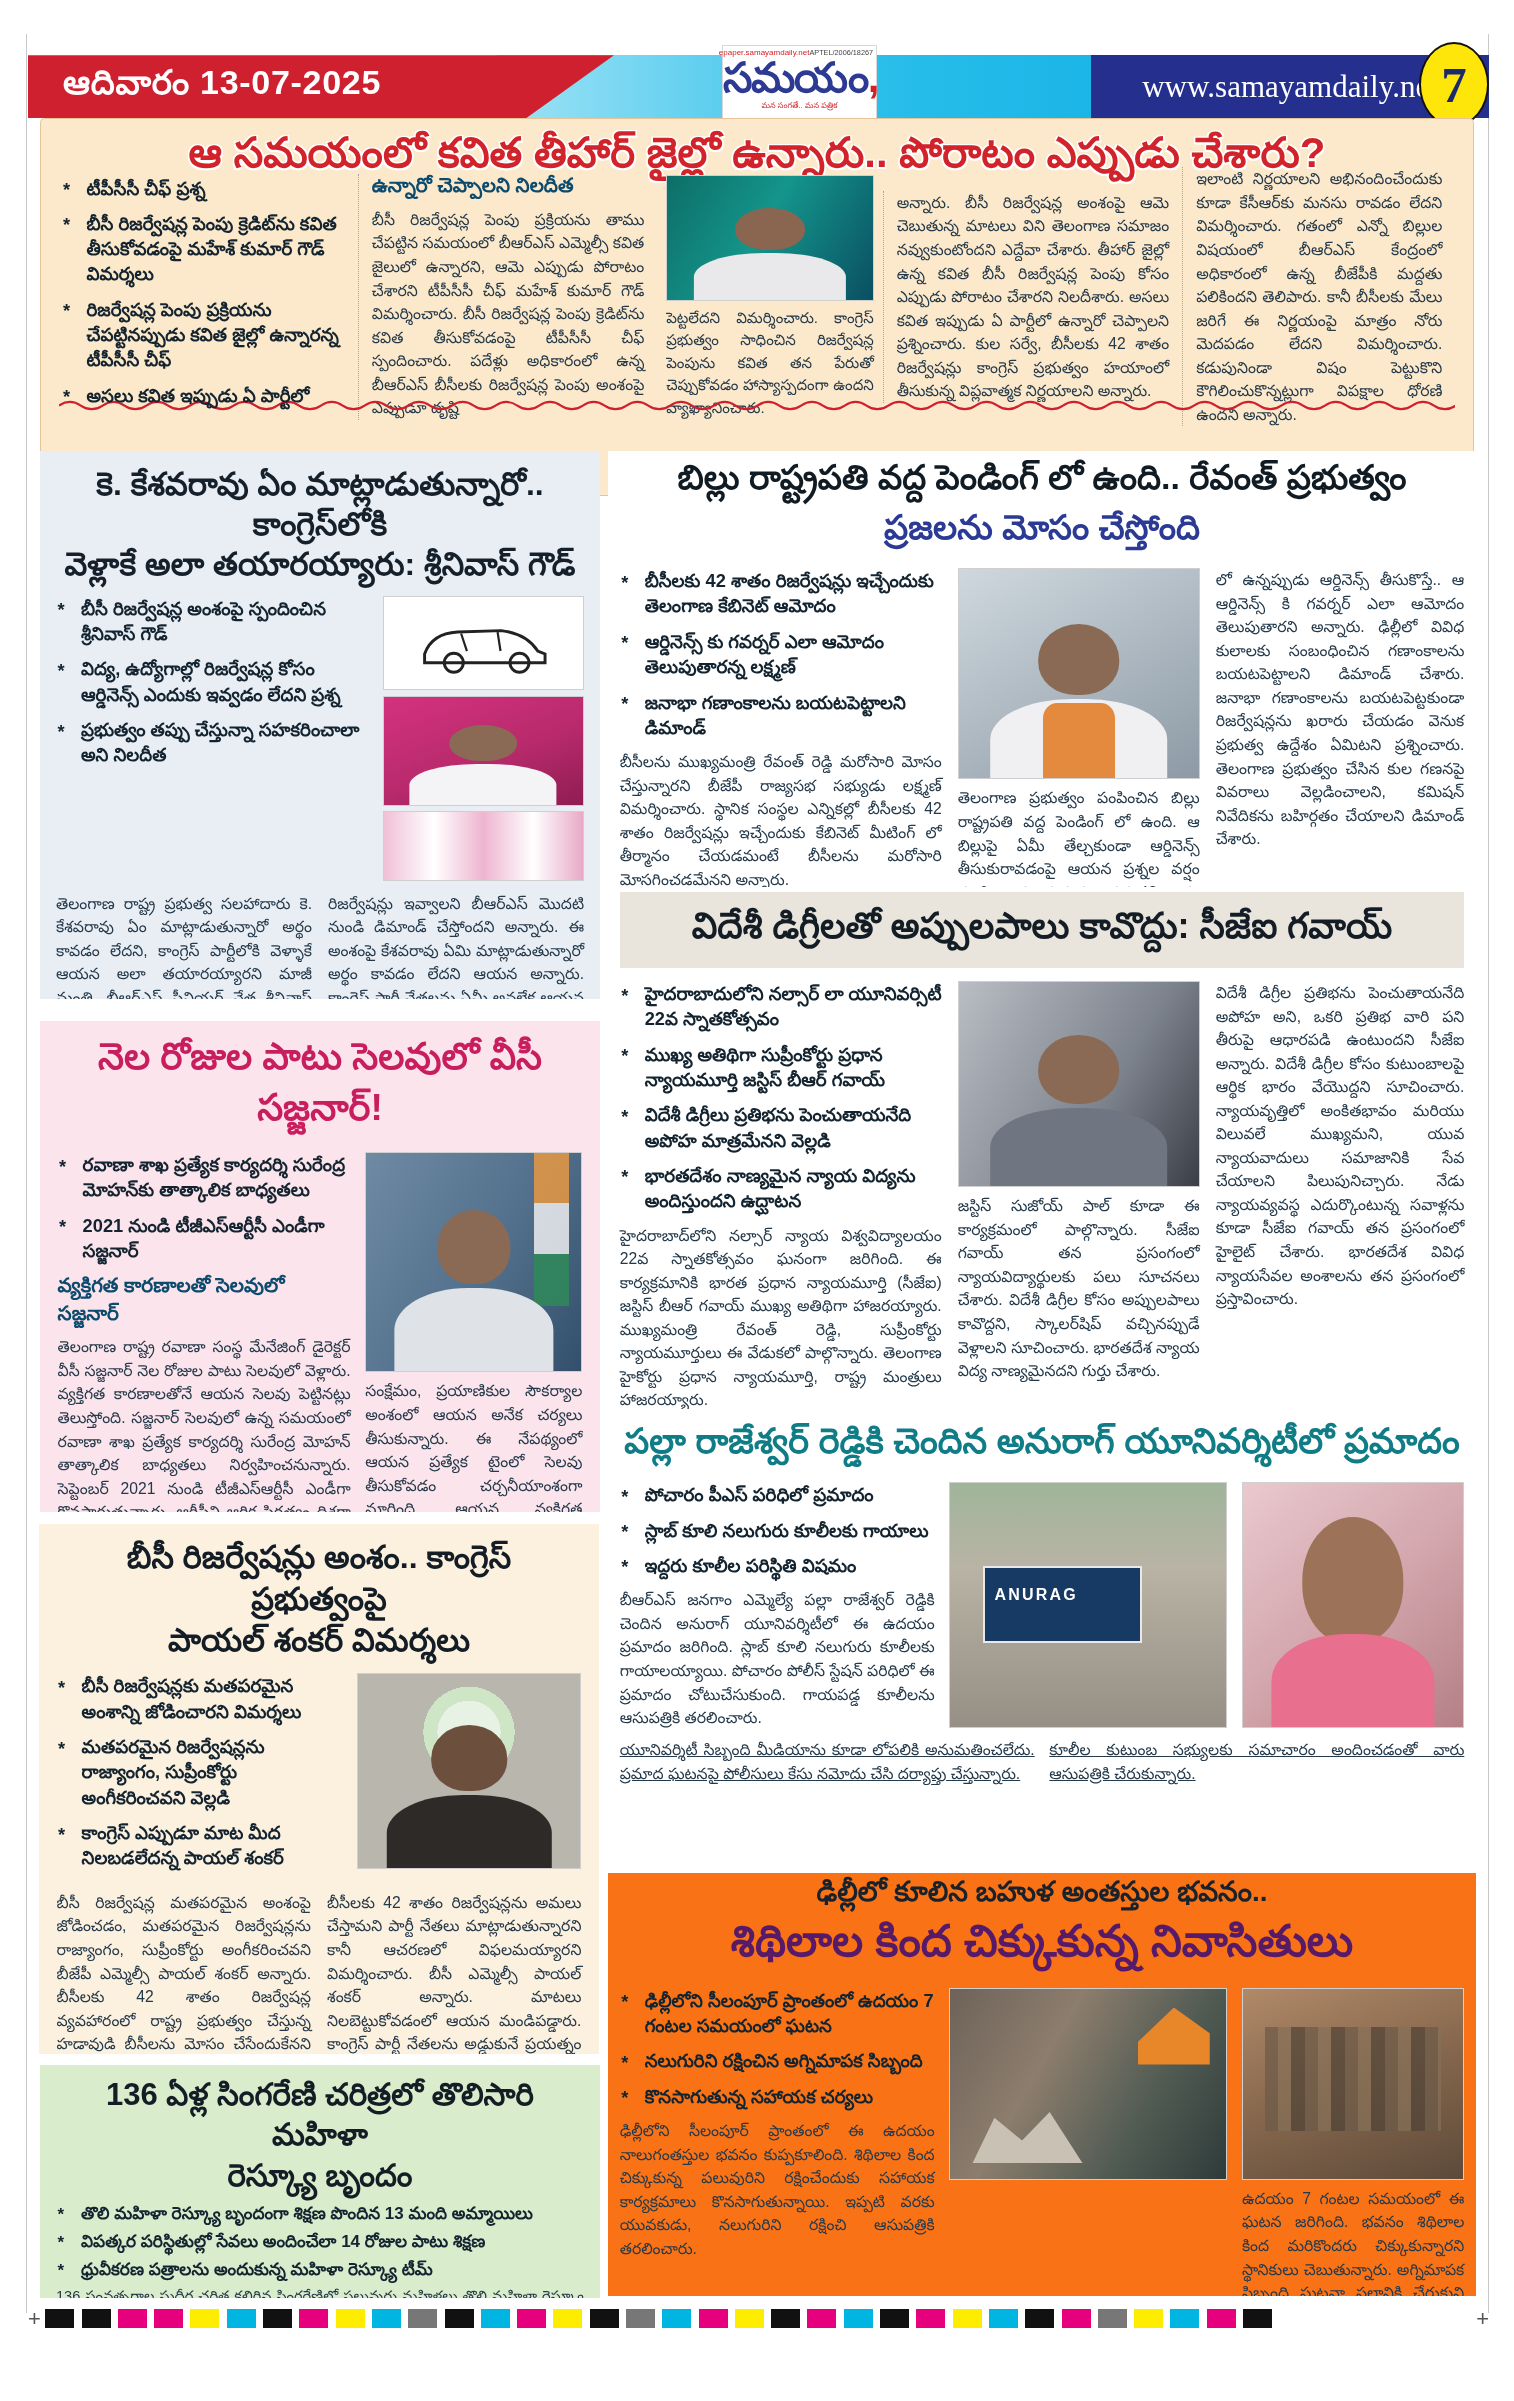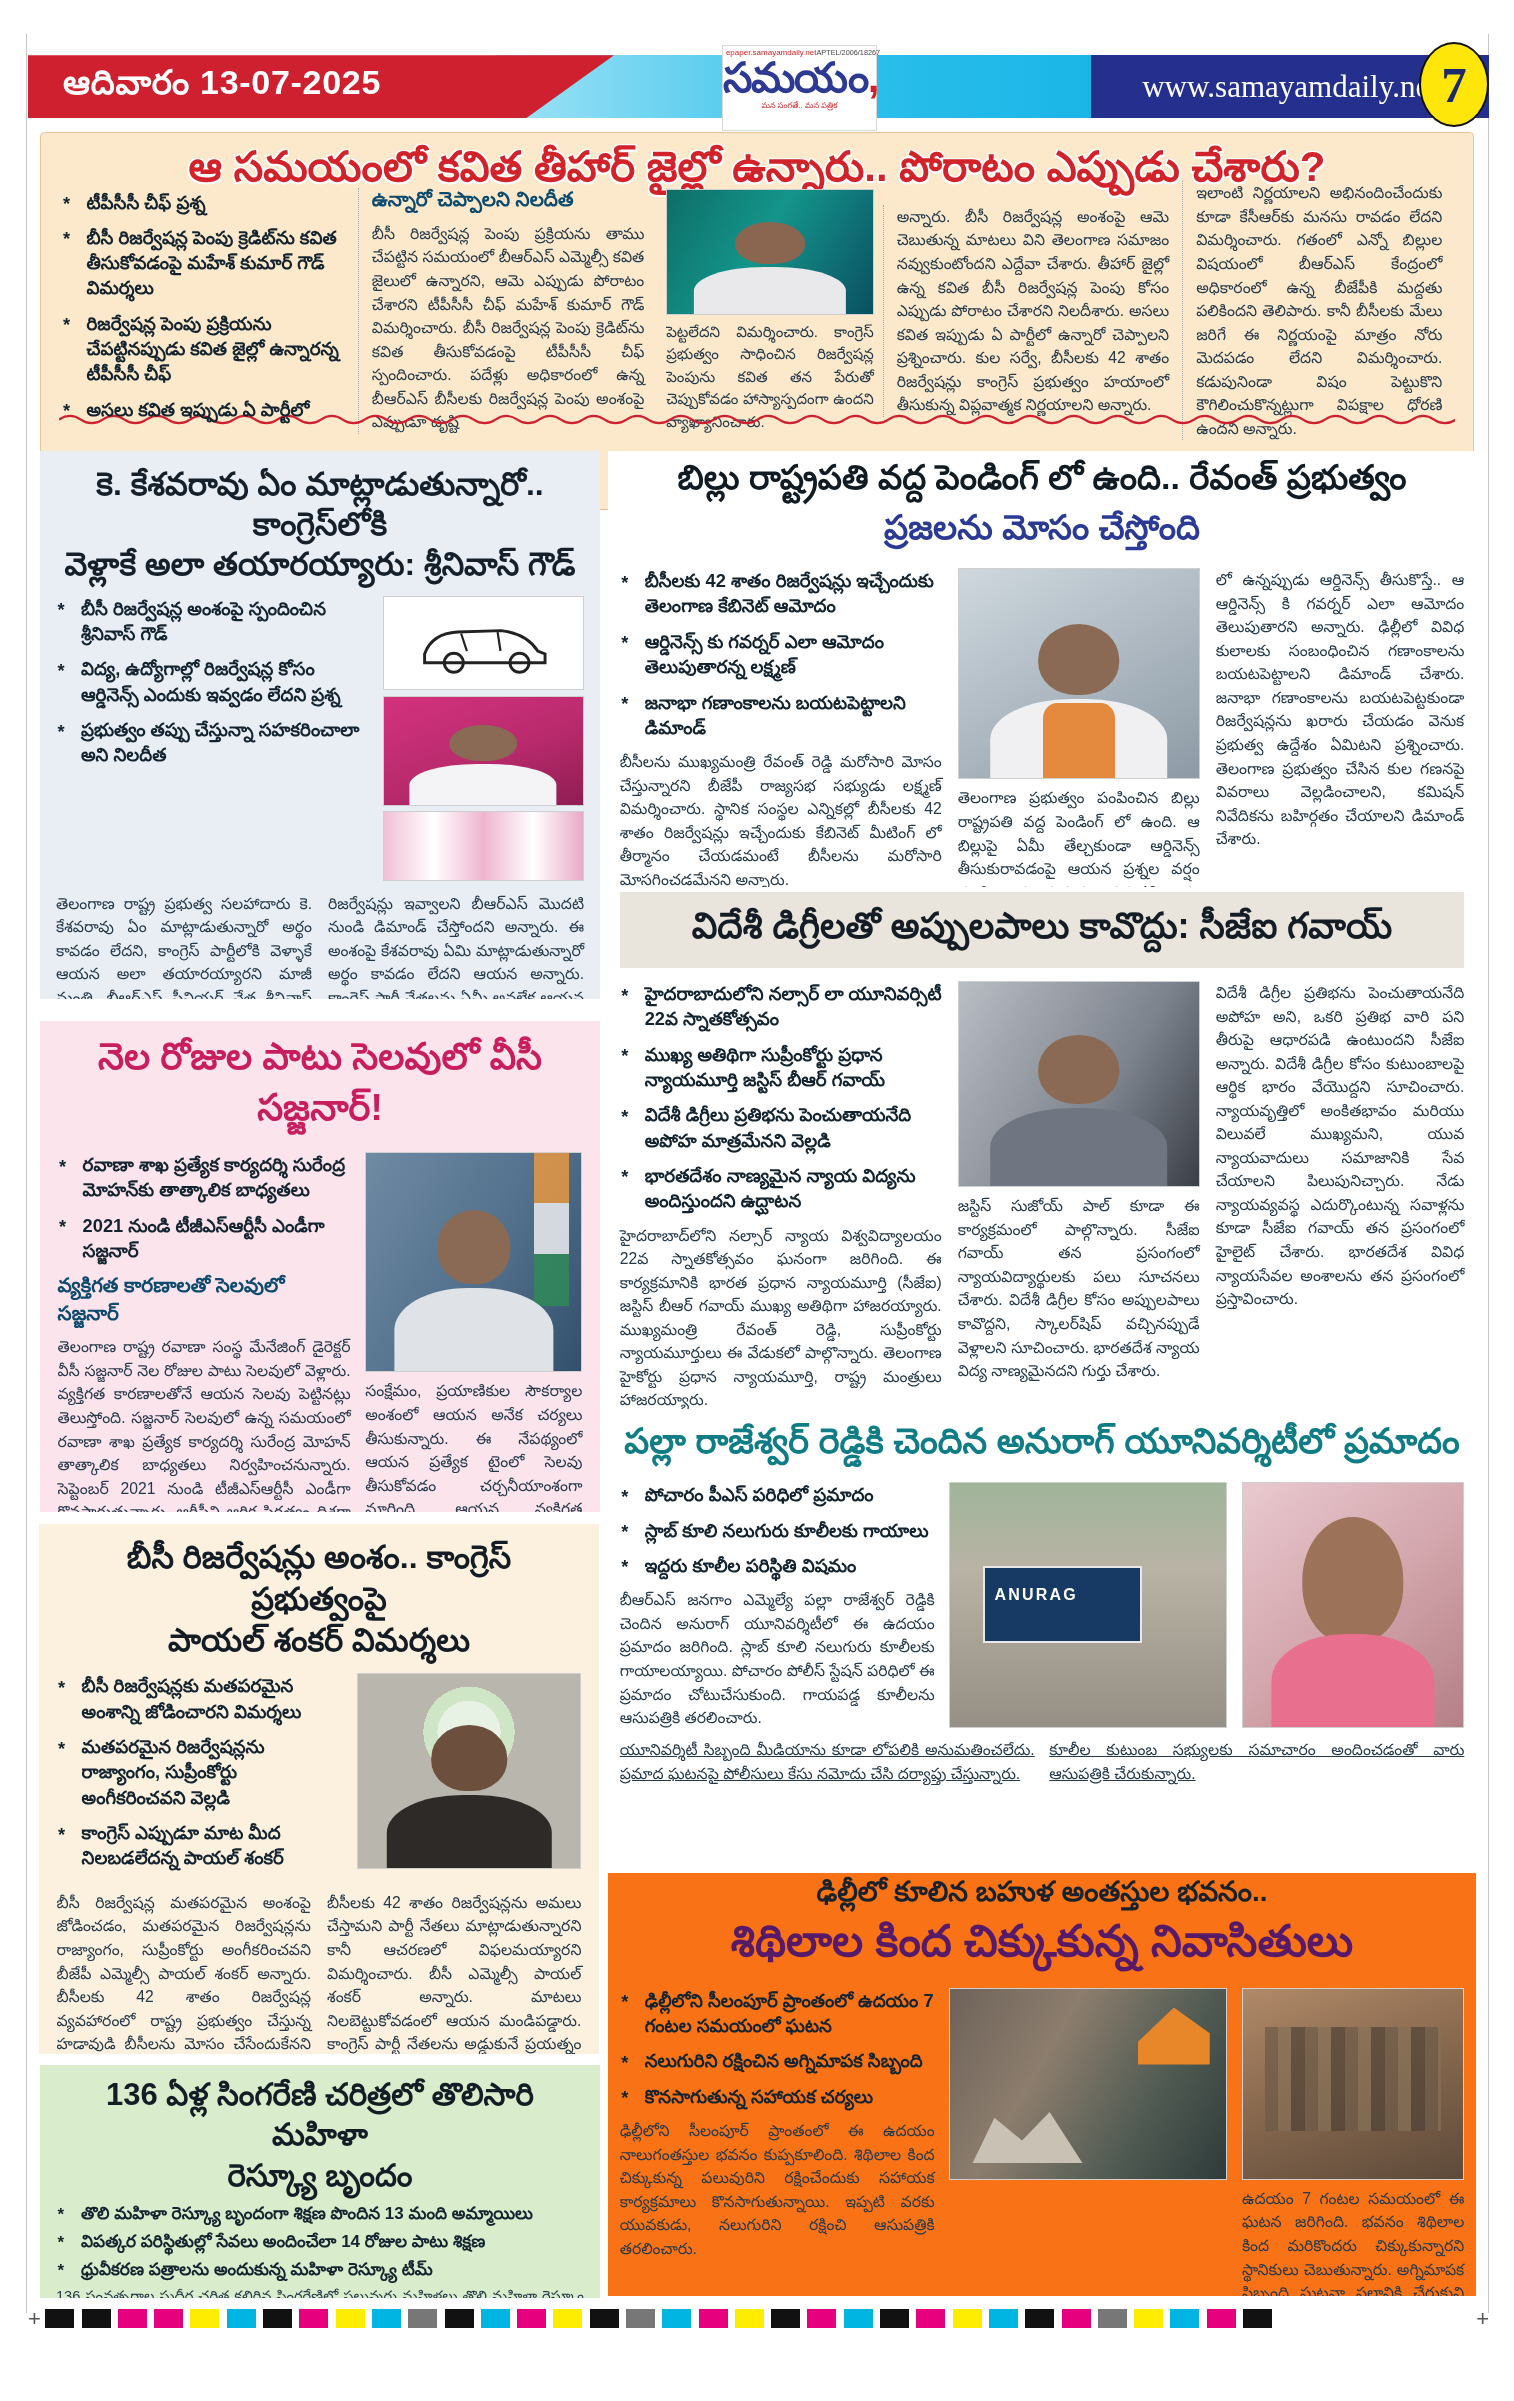--- a/index.html
+++ b/index.html
@@ -15,21 +15,21 @@
   
   #header { position:absolute; left:28px; top:45px; width:1433px; height:73px; }
   .cyanbar { position:absolute; left:469px; top:10.2px; width:992px; height:63px;
     background:linear-gradient(90deg,#9fe3f5 0%,#28bdea 40%,#00a7e0 100%); }
   .dateflag { position:absolute; left:0; top:10.2px; width:586px; height:63px;
     background:#cf2030; clip-path:polygon(0 0,100% 0,85% 100%,0 100%);
     display:flex; align-items:center; padding-left:35px; }
   .dateflag span { color:#ffffff; font-weight:700; font-size:34px; letter-spacing:0.7px; }
   .masthead { position:absolute; left:694px; top:0; width:155px; height:86px;
     background:#ffffff; border:0.7px solid #d8d8d8; text-align:center; padding-top:2.2px; }
-  .masthead .mh-top { display:flex; justify-content:space-between; padding:0 2.9px; }
+  .masthead .mh-top { display:flex; justify-content:flex-end; padding:0 2.9px; }
   .masthead .mh-epaper { color:#d42027; font-size:8px; }
   .masthead .mh-reg { color:#444; font-size:7.3px; }
   .masthead .mh-logo { color:#2d3a93; font-weight:700; font-size:42px; line-height:1.0;
     letter-spacing:-1.5px; }
   .masthead .mh-logo .nib { color:#d42027; }
   .masthead .mh-tag { color:#d42027; font-size:8px; margin-top:1.5px; }
   .navybar { position:absolute; left:1063px; top:10.2px; width:398px; height:63px;
     background:#25308e; display:flex; align-items:center; justify-content:center; }
   .navybar span { color:#ffffff; font-family:"Liberation Serif",serif; font-size:31px; }
   .pagenum { position:absolute; left:1391px; top:-2.9px; width:70px; height:85px;
@@ -47,21 +47,21 @@
   .subhead { font-weight:700; color:#0c4a6e; font-size:20px; margin-bottom:5.9px; }
   .photo { position:relative; border:0.7px solid #cfcfcf; overflow:hidden; }
   .photo .head { position:absolute; left:50%; top:26%; width:34%; height:34%;
     transform:translateX(-50%); background:#8a6a55; border-radius:50% 50% 46% 46%; }
   .photo .torso { position:absolute; left:50%; bottom:-4%; width:74%; height:42%;
     transform:translateX(-50%); background:#e9e9ec; border-radius:46% 46% 0 0; }
   .cols { display:flex; }
   .dotsep { border-left:1.5px dotted #9aa7b4; }
 
   
-  #topstory { left:40px; top:132px; width:1434px; height:378px;
+  #topstory { left:40px; top:118px; width:1434px; height:378px;
     background:#fce9cb; border:1.5px solid #e5c597; border-radius:4.4px; padding:10.2px 17.6px 4.4px; }
   #topstory .hl { text-align:center; font-weight:700; font-size:42px; color:#d2232a;
     text-shadow:-1.5px -1.5px 0 #fff,1.5px -1.5px 0 #fff,-1.5px 1.5px 0 #fff,1.5px 1.5px 0 #fff,0 2.2px 0 #fff;
     margin-bottom:11.7px; }
   #topstory .cols { gap:0; height:196px;align-items:center; }
   #topstory .c { padding:0 13px; }
   #topstory .c1 { width:307px; padding-left:2.9px; }
   #topstory .c2 { width:307px; }
   #topstory .cp { width:231px; padding:0 8.8px; }
   #topstory .c3 { width:307px; }

